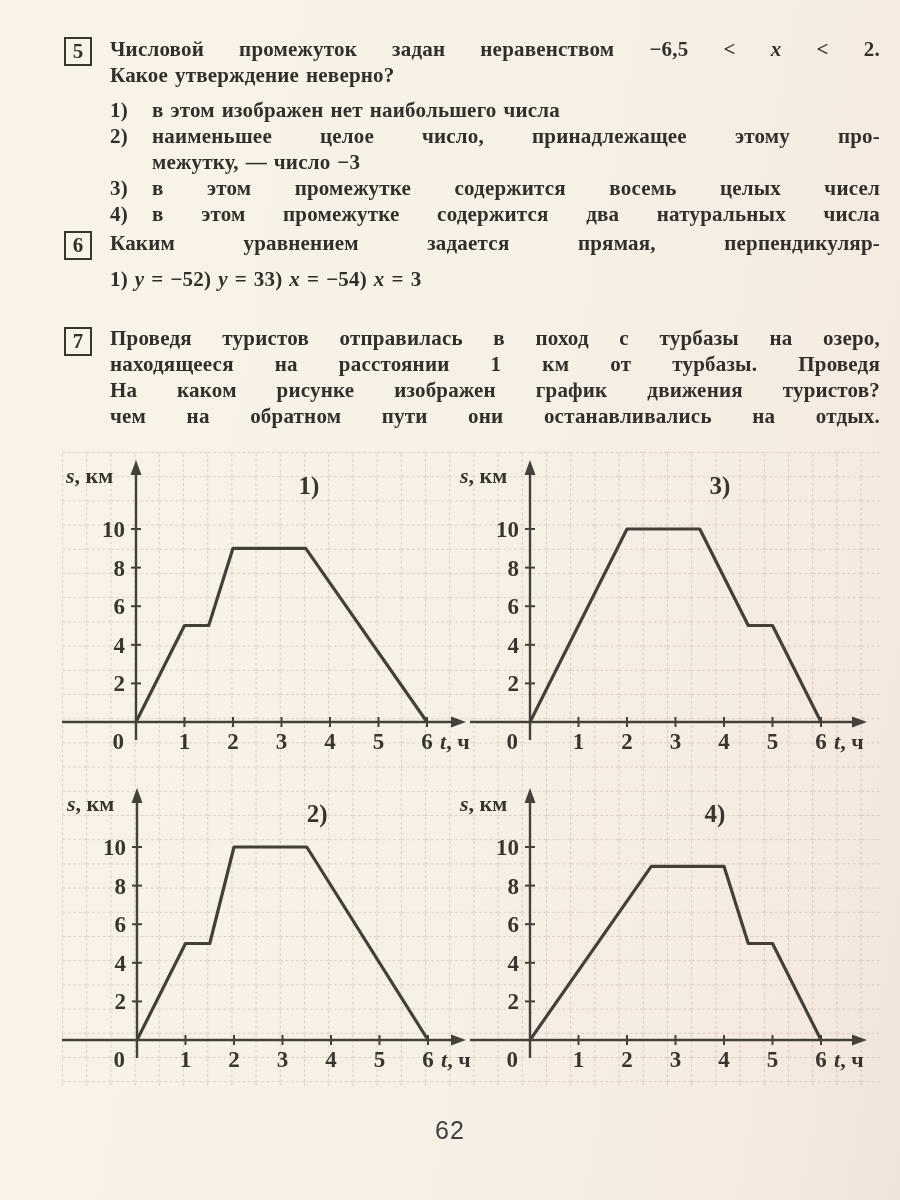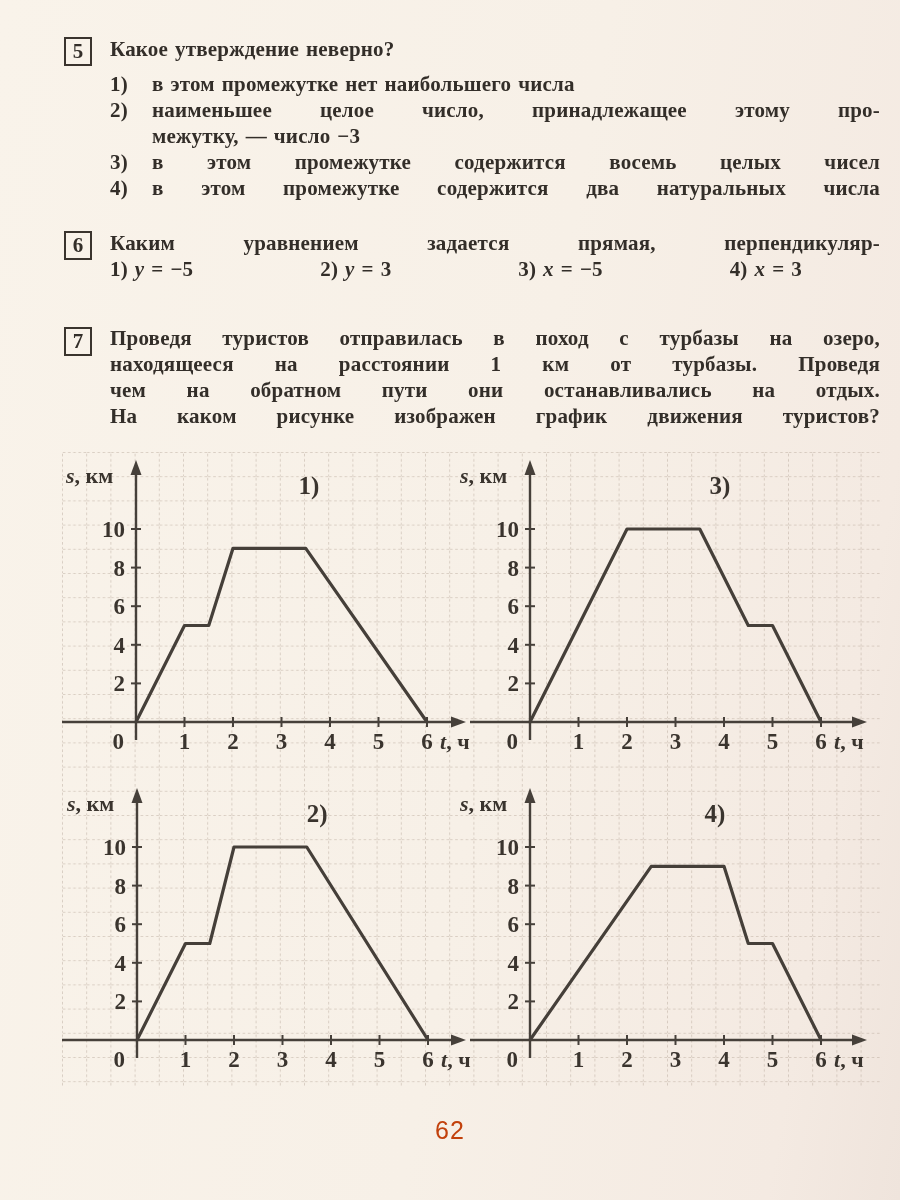--- a/index.html
+++ b/index.html
@@ -26,50 +26,51 @@
     letter-spacing:.2px; word-spacing:1.5px;
   }
   .lh25 { line-height:25px; }
   .ln { min-height:26px; }
   .just { text-align:justify; text-align-last:justify; text-justify:inter-word; }
   .opts { margin-top:9px; }
   .opt { display:flex; }
   .onum { width:42px; flex:none; }
   .otext { flex:1; }
   .oln { display:block; }
-  .p6opts { display:flex; justify-content:space-between; width:692px; }
+  .p6opts { display:flex; justify-content:flex-start; width:692px; margin-top:10px; }
   .plots { position:absolute; left:62px; top:452px; width:820px; height:640px; }
   .plots svg { display:block; width:820px; height:640px; }
   .ax   { stroke:#46403a; stroke-width:2.4; }
   .axf  { fill:#46403a; }
   .tick { stroke:#46403a; stroke-width:2; }
   .curve{ fill:none; stroke:#453f39; stroke-width:3.2; stroke-linejoin:round; stroke-linecap:round; }
   .tlab { font:700 23px "Liberation Serif","DejaVu Serif",serif; fill:#3a342e; }
   .alab { font:700 22px "Liberation Serif","DejaVu Serif",serif; fill:#3a342e; }
   .clab { font:700 25px "Liberation Serif","DejaVu Serif",serif; fill:#3a342e; }
   .pagenum {
     position:absolute; left:0; right:0; top:1116px; text-align:center;
     font-family:"Liberation Sans","DejaVu Sans",sans-serif;
-    font-size:25px; color:#c2410c; letter-spacing:1px;
+    font-size:25px; color:#404040; letter-spacing:1px;
   }
 </style>
 </head>
 <body>
 
 <div class="page">
 
   <section class="problem" id="p5">
     <div class="badge">5</div>
     <div class="body">
+      <div class="ln just"><span>Числовой промежуток задан неравенством −6,5 &lt; </span><i>x</i><span> &lt; 2.</span></div>
       <div class="ln">Какое утверждение неверно?</div>
       <div class="opts">
         <div class="opt">
           <span class="onum">1)</span>
           <span class="otext">
-              <span class="oln">в этом промежутке нет наибольшего числа</span>
+              <span class="oln">в этом изображен нет наибольшего числа</span>
             </span>
         </div>
         <div class="opt">
           <span class="onum">2)</span>
           <span class="otext">
               <span class="oln just">наименьшее целое число, принадлежащее этому про-</span>
               <span class="oln">межутку, — число −3</span>
             </span>
         </div>
         <div class="opt">
@@ -99,22 +100,22 @@
         <span class="p6opt"><span>4)</span> <i>x</i><span> = 3</span></span>
       </div>
     </div>
   </section>
 
   <section class="problem" id="p7">
     <div class="badge">7</div>
     <div class="body lh25">
       <div class="ln just">Проведя туристов отправилась в поход с турбазы на озеро,</div>
       <div class="ln just">находящееся на расстоянии 1 км от турбазы. Проведя</div>
+      <div class="ln just">На каком рисунке изображен график движения туристов?</div>
       <div class="ln just">чем на обратном пути они останавливались на отдых.</div>
-      <div class="ln just">На каком рисунке изображен график движения туристов?</div>
     </div>
   </section>
 
   <div class="plots">
     <svg id="plots-svg" viewBox="0 0 820 640">
       <defs>
         <pattern id="gp" width="24.2" height="24.2" patternUnits="userSpaceOnUse">
           <path id="gp-path" d="M 24.2 0 L 0 0 0 24.2" fill="none" stroke="#ab9a8c" stroke-width="1" stroke-dasharray="2.6 2.6" opacity="0.8"></path>
         </pattern>
       </defs>

